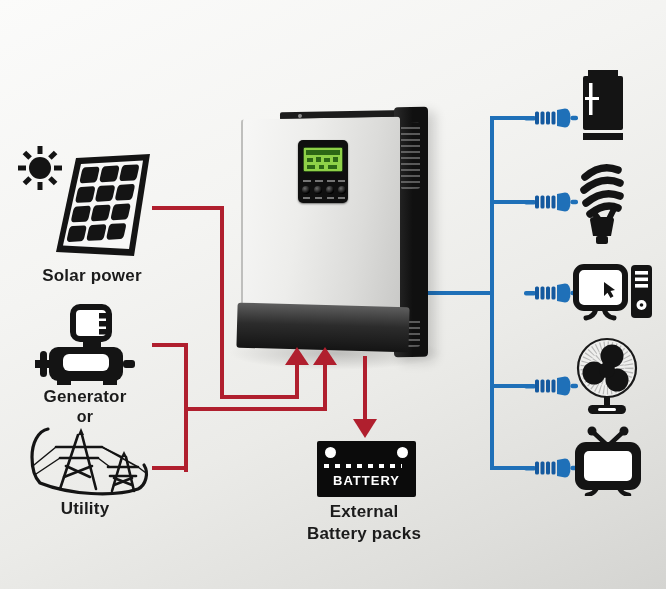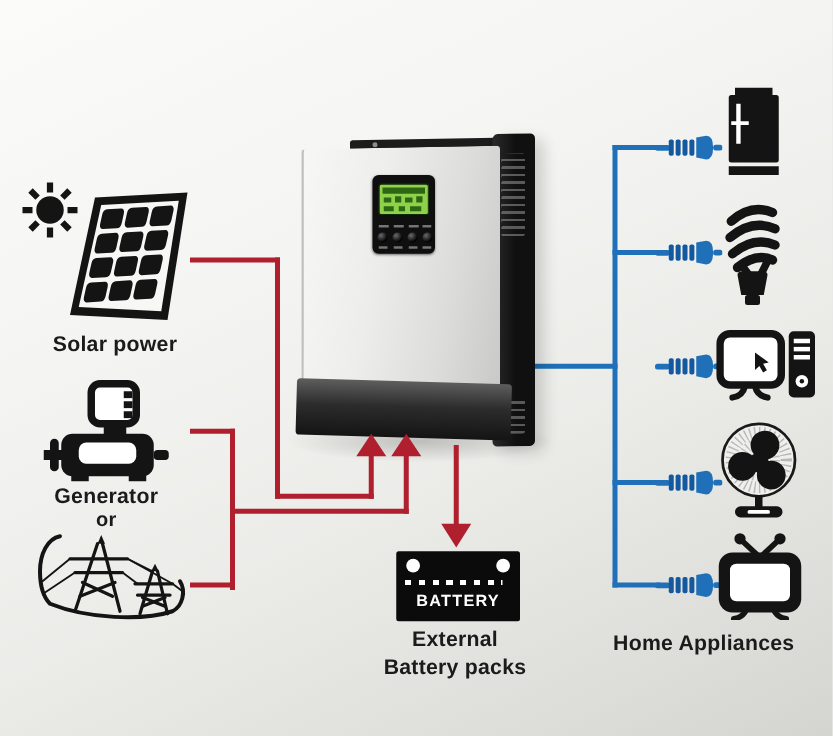--- a/index.html
+++ b/index.html
@@ -110,20 +110,21 @@
           <path d="M34 37 L10 53"></path>
         <path d="M76 26 L112 46"></path>
           <path d="M72 37 L84 46"></path>
         <path d="M76 26 L96 36"></path>
           <path d="M112 46 L120 52"></path>
       </g>
     </g>
     <path d="M52 14 L58 14 L55 7 Z" fill="#141414"></path>
     <path d="M95 36 L101 36 L98 30 Z" fill="#141414"></path>
   </svg>
+  <div class="label lbl17" style="left:25px;top:499px;width:120px;">Utility</div>
 
   <div>
     <div class="seg red z-red" style="left:152px;top:206px;width:72px;height:4px;"></div>
     <div class="seg red z-red" style="left:220px;top:206px;width:4px;height:193px;"></div>
     <div class="seg red z-red" style="left:220px;top:395px;width:79px;height:4px;"></div>
     <div class="seg red z-red" style="left:295px;top:364px;width:4px;height:35px;"></div>
     <div class="arrow-up" style="left:285px;top:347px;"></div>
   </div>
   <div>
     <div class="seg red z-red" style="left:152px;top:343px;width:36px;height:4px;"></div>
@@ -302,15 +303,14 @@
         <path d="M36 24 L51 10"></path>
       <path d="M25 66 Q22 72 15 73"></path>
         <path d="M47 66 Q50 72 57 73"></path>
     </g>
     <circle cx="20" cy="9" r="4.5" fill="#141414"></circle>
       <circle cx="52" cy="9" r="4.5" fill="#141414"></circle>
     <rect x="3" y="20" width="66" height="48" rx="11" fill="#141414"></rect>
     <rect x="12" y="29" width="48" height="30" rx="5" fill="#ffffff"></rect>
   </svg>
 
-  <div class="label lbl17" style="left:482px;top:505px;width:162px;">Home Appliances</div>
 
 </div>
 
 </body></html>

